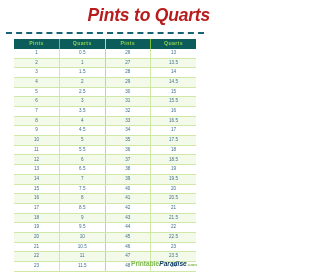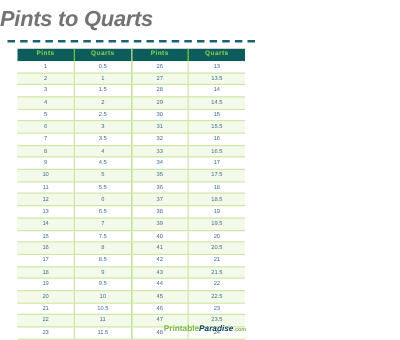--- a/index.html
+++ b/index.html
@@ -15,26 +15,26 @@
     position: relative;
   }
   #page {
     width: 210px;
     height: 272px;
     position: relative;
     background: #ffffff;
     box-sizing: border-box;
   }
   #title {
-    text-align: left;
+    text-align: right;
     font-family: "Liberation Sans", sans-serif;
     font-style: italic;
     font-weight: bold;
     font-size: 17.5px;
-    color: #737373;
+    color: #b91c1c;
     letter-spacing: -0.2px;
     padding-top: 7px;
     line-height: 1;
     white-space: nowrap;
   }
   #divider {
     margin: 7px 6px 0 6px;
     height: 0;
     border-top: 2px dashed #176274;
   }

